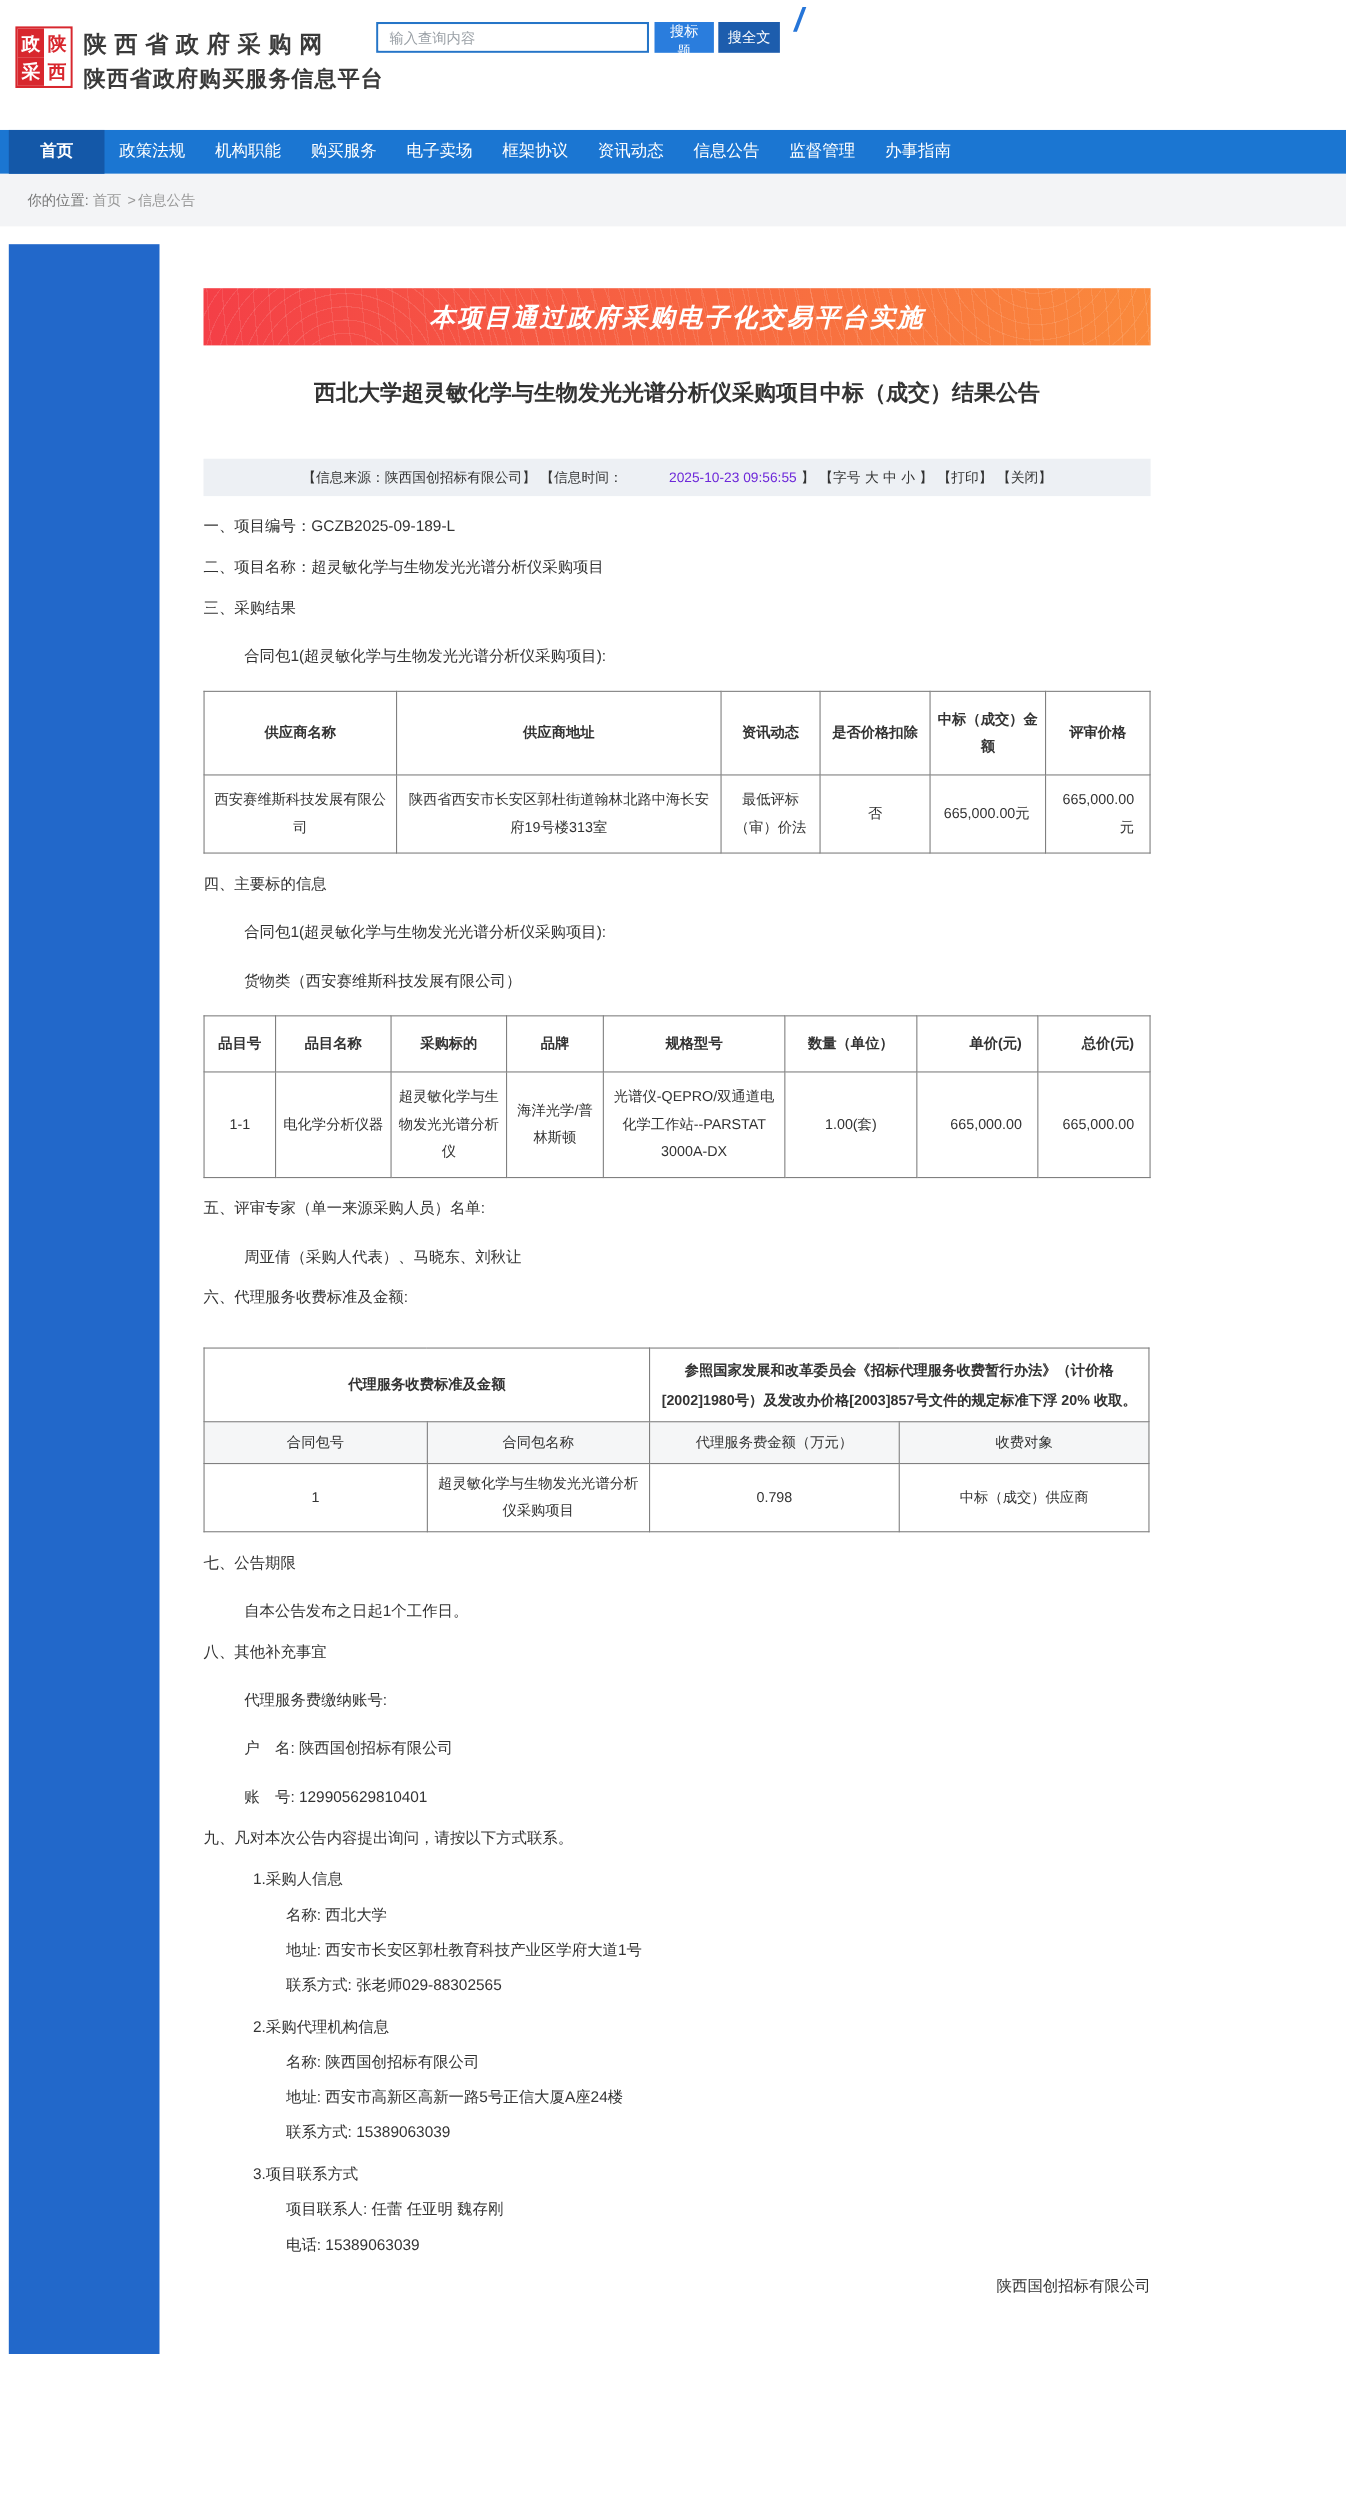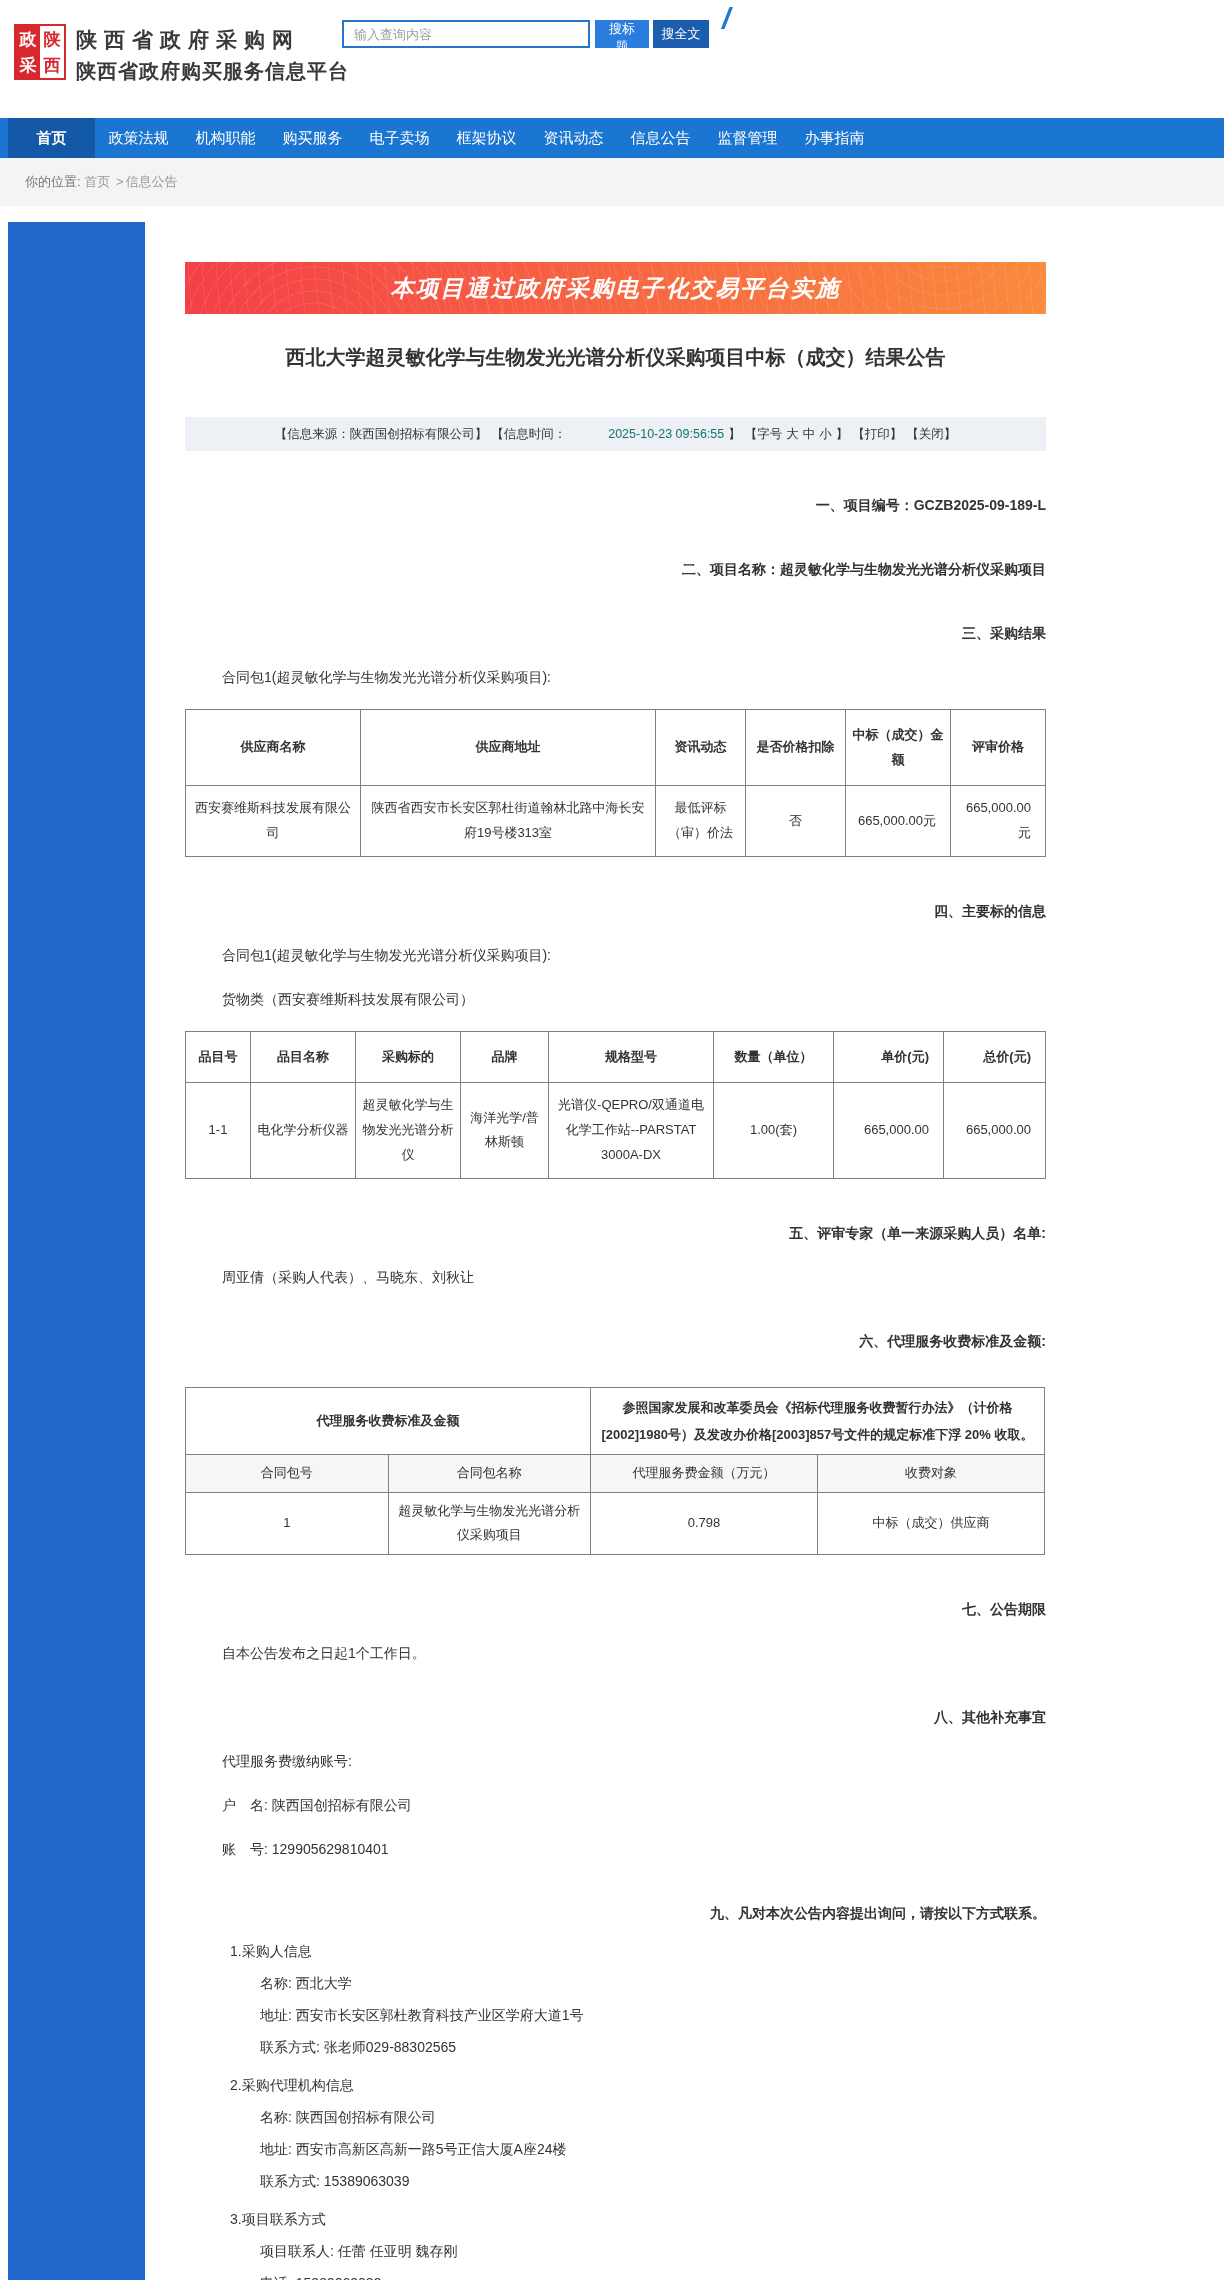--- a/index.html
+++ b/index.html
@@ -73,24 +73,24 @@
       repeating-radial-gradient(circle at 15% 170%, transparent 0 11px, rgba(255,255,255,0.10) 11px 12px),
       repeating-radial-gradient(circle at 88% -70%, transparent 0 13px, rgba(255,255,255,0.09) 13px 14px),
       linear-gradient(90deg,#f43f47 0%, #f65a43 35%, #fa8a3c 100%);
   }
   .article-title { margin-top:30px; text-align:center; font-size:20px; font-weight:bold; color:#333; }
   .meta {
     margin-top:46px; height:34px; background:#edf0f4; display:flex; align-items:center;
     justify-content:center; font-size:12.5px; color:#333; white-space:nowrap;
   }
   .meta span { margin:0 2px; }
-  .meta .time { color:#0f766e;margin-left:40px; }
+  .meta .time { color:#6d28d9;margin-left:40px; }
   .meta .clickable { cursor:pointer; }
   
-  .sec-head { margin:44px 0 0 0; font-weight:bold; line-height:20px;text-align:right; }
+  .sec-head { margin:17px 0 0 0; font-weight:normal; line-height:20px; }
   .sec-text { margin:24px 0 0 37px; line-height:20px; }
   .s9-block-title { margin:18px 0 0 45px; line-height:20px; }
   .s9-line { margin:12px 0 0 75px; line-height:20px; }
   
   table { border-collapse:collapse; table-layout:fixed; width:860px; margin-top:22px;
           font-size:13px; color:#333; }
   th, td { border:1px solid #808080; text-align:center; vertical-align:middle;
            padding:10px 6px; line-height:1.9; word-break:break-word; }
   th { font-weight:bold; padding:13px 6px; }
   td.ra, th.ra { text-align:right; padding-right:14px; }

